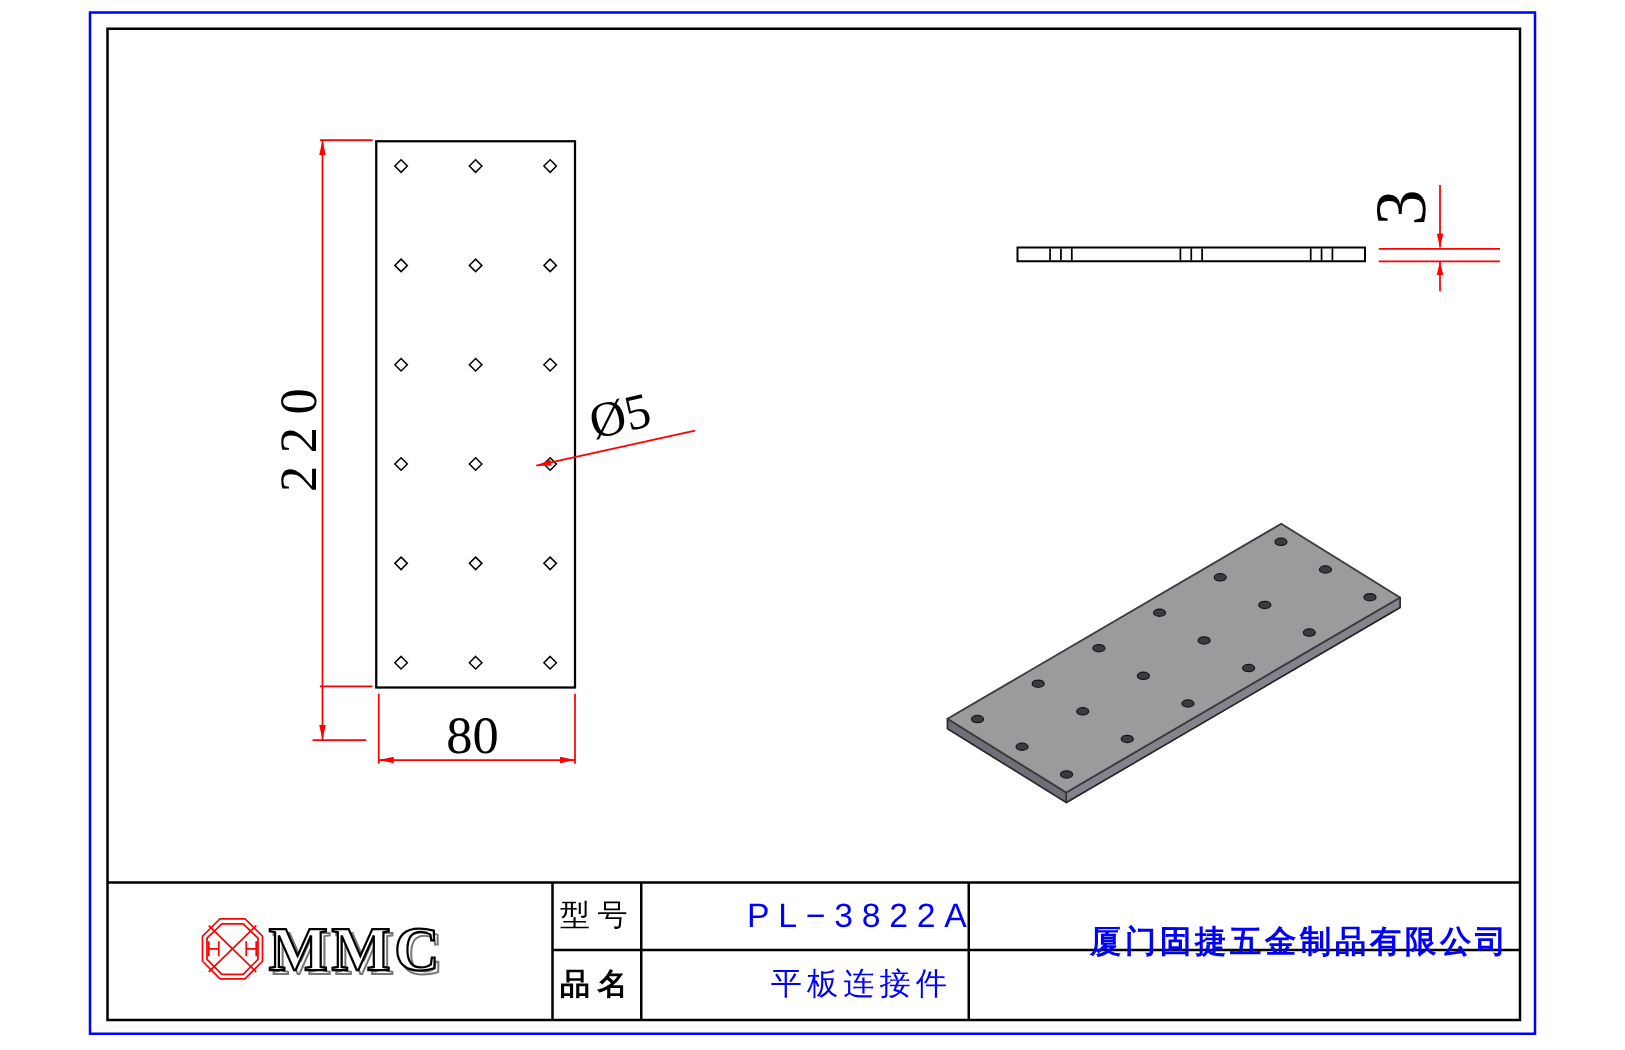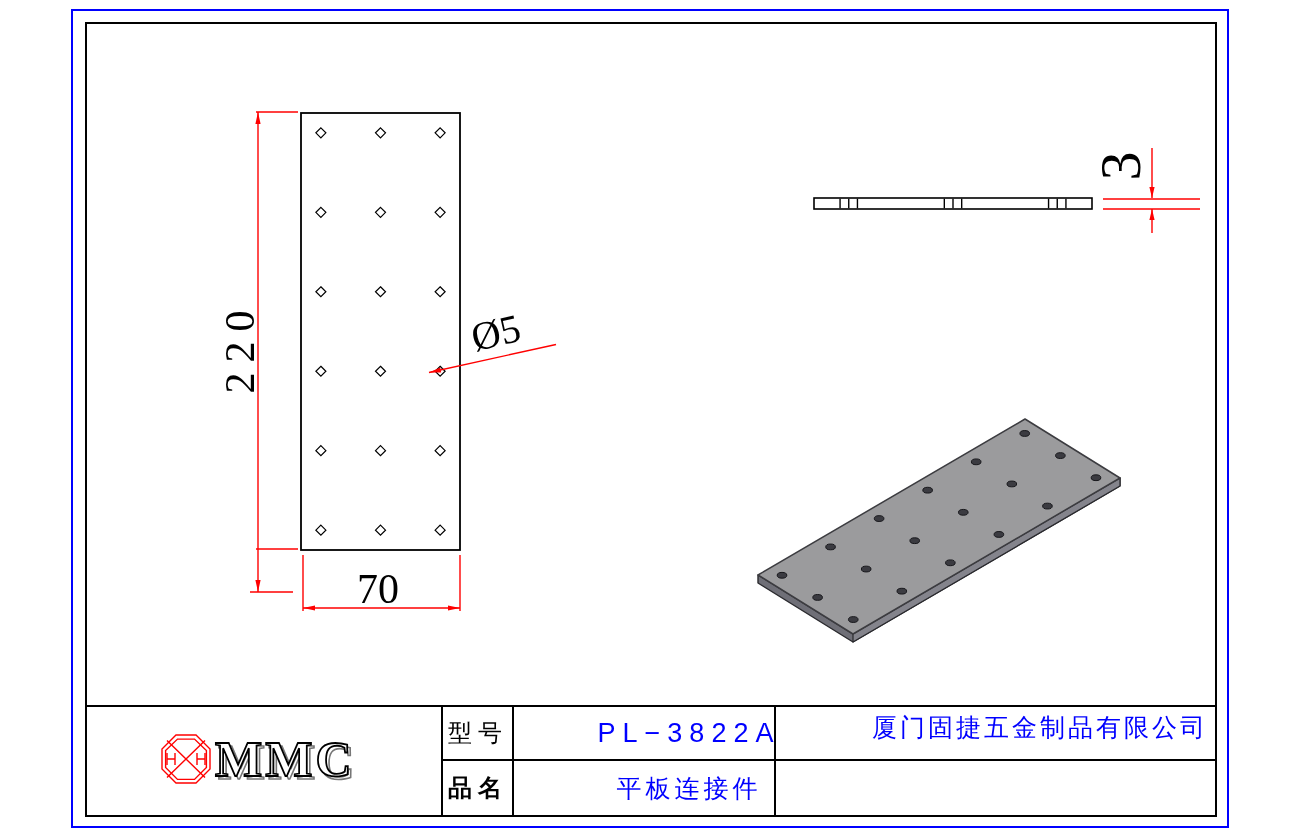--- a/index.html
+++ b/index.html
@@ -137,23 +137,23 @@
       <path d="M167,740.5 L205,777.5 M205,740.5 L167,777.5"></path>
       <path d="M167,753 L167,765 M175,753 L175,765 M167,759 L175,759"></path>
       <path d="M197,753 L197,765 M205,753 L205,765 M197,759 L205,759"></path>
     </g>
     <text x="215" y="776" font-family="Liberation Serif, serif" font-weight="bold" font-size="50" letter-spacing="3" fill="#ffffff" stroke="#777777" stroke-width="1.6" transform="translate(3,3)">MMC</text>
     <text x="215" y="776" font-family="Liberation Serif, serif" font-weight="bold" font-size="50" letter-spacing="3" fill="#ffffff" stroke="#000000" stroke-width="1.8">MMC</text>
   </g>
 </svg>
 
 <div class="txt dim t220" style="left:240px;top:347px;">220</div>
-<div class="txt dim t80" style="left:378px;top:589px;">70</div>
+<div class="txt dim t80" style="left:378px;top:589px;">80</div>
 <div class="txt dim td5" style="left:496px;top:333px;">Ø5</div>
 <div class="txt dim t3" style="left:1121px;top:166px;">3</div>
 
 <div class="txt tb-label" style="left:478px;top:733px;">型号</div>
 <div class="txt tb-blue tb-model" style="left:644px;top:733px;">PL−3822A</div>
-<div class="txt tb-blue tb-company" style="left:995px;top:727px;">厦门固捷五金制品有限公司</div>
+<div class="txt tb-blue tb-company" style="left:995px;top:754px;font-weight:bold;">厦门固捷五金制品有限公司</div>
 <div class="txt tb-label" style="left:478px;top:788px;font-weight:bold;">品名</div>
 <div class="txt tb-blue tb-name" style="left:644px;top:788px;">平板连接件</div>
 
 </div>
 
 </body></html>

